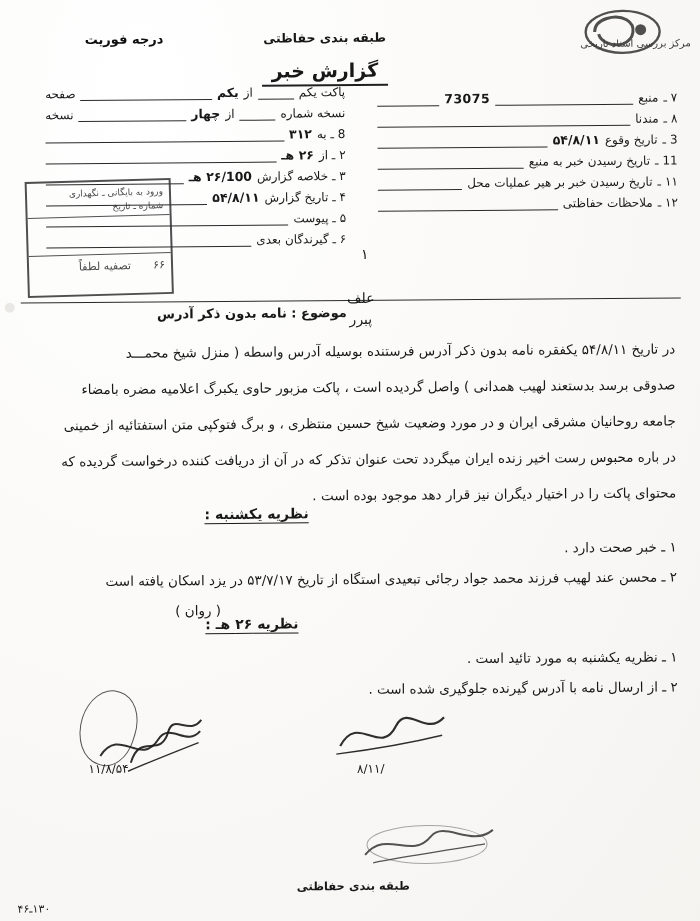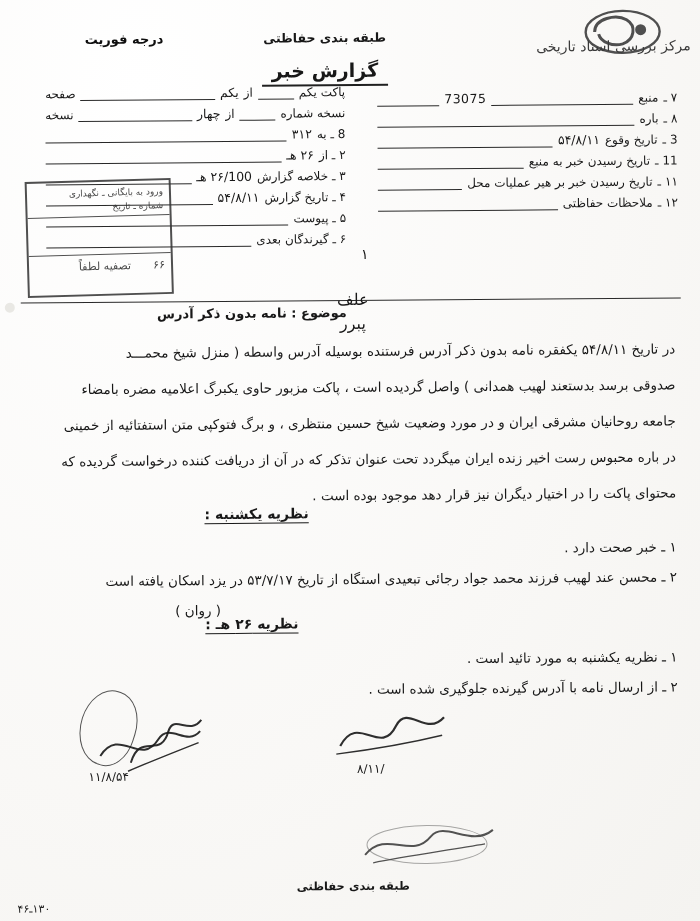--- a/index.html
+++ b/index.html
@@ -36,21 +36,21 @@
     top: 8px;
     right: 12px;
     width: 120px;
     height: 62px;
     opacity: .88;
   }
   .logo-text {
     position: absolute;
     top: 40px;
     right: 6px;
-    font-size: 14px;
+    font-size: 10px;
     color: #3b3b3b;
     letter-spacing: .2px;
     white-space: nowrap;
   }
 
   
   .hdr-left {
     position: absolute;
     top: 30px;
     left: 88px;
@@ -104,21 +104,21 @@
     gap: 5px;
     height: 21px;
   }
   .frow .lbl {
     white-space: nowrap;
     font-size: 12px;
   }
   .frow .val {
     white-space: nowrap;
     font-size: 12.5px;
-    font-weight: normal;
+    font-weight: bold;
     letter-spacing: .5px;
   }
   .frow .rule {
     flex: 1 1 auto;
     border-bottom: 1px solid #2a2a2a;
     height: 11px;
     min-width: 8px;
   }
   .frow .rule.short { flex: 0 0 36px; }
   .frow .rule.mid { flex: 0 0 62px; }
@@ -152,23 +152,23 @@
   .sep-rule {
     position: absolute;
     top: 300px;
     right: 18px;
     left: 22px;
     border-top: 1.4px solid #2b2b2b;
   }
   .atf {
     position: absolute;
     top: 288px;
-    right: 316px;
+    right: 308px;
     text-align: center;
-    font-size: 16px;
+    font-size: 14px;
     line-height: 1.5;
     width: 60px;
   }
   .subject {
     position: absolute;
     top: 305px;
     right: 352px;
     font-size: 13px;
     font-weight: bold;
     letter-spacing: .4px;
@@ -362,21 +362,21 @@
   <div class="form-left">
     <div class="frow">
       <span class="lbl">۷ ـ</span>
       <span class="lbl">منبع</span>
       <span class="rule"></span>
       <span class="val">73075</span>
       <span class="rule mid"></span>
     </div>
     <div class="frow">
       <span class="lbl">۸ ـ</span>
-      <span class="lbl">باره</span>
+      <span class="lbl">مندنا</span>
       <span class="rule"></span>
     </div>
     <div class="frow">
       <span class="lbl">3 ـ</span>
       <span class="lbl">تاریخ وقوع</span>
       <span class="val">۵۴/۸/۱۱</span>
       <span class="rule"></span>
     </div>
     <div class="frow">
       <span class="lbl">11 ـ</span>
@@ -449,21 +449,21 @@
       <path d="M6 48 C40 44, 78 38, 112 30" fill="none" stroke="#1b1b1b" stroke-width="1.4"></path>
     </svg>
   </div>
   <div class="sig-date" style="top:762px; right:318px;">/۸/۱۱</div>
 
   <div class="sig" style="top:720px; left:92px;">
     <svg width="110" height="56" viewBox="0 0 110 56" aria-hidden="true">
       <path d="M6 34 C26 4, 46 46, 64 18 C76 0, 92 26, 106 10" fill="none" stroke="#1b1b1b" stroke-width="2"></path>
     </svg>
   </div>
-  <div class="sig-date" style="top:760px; left:86px;margin-top:8px;">۱۱/۸/۵۴</div>
+  <div class="sig-date" style="top:760px; left:86px;">۱۱/۸/۵۴</div>
 
   <div class="round-stamp">
     <svg width="150" height="48" viewBox="0 0 150 48" aria-hidden="true">
       <path d="M12 34 C34 8, 58 40, 78 16 C92 0, 118 28, 140 10" fill="none" stroke="#2b2b2b" stroke-width="2"></path>
       <path d="M20 42 C50 36, 96 30, 132 24" fill="none" stroke="#2b2b2b" stroke-width="1.3"></path>
       <ellipse cx="74" cy="24" rx="60" ry="19" fill="none" stroke="#2b2b2b" stroke-width="1" opacity=".5"></ellipse>
     </svg>
   </div>
 
   <div class="footer-cls">طبقه بندی حفاظتی</div>

